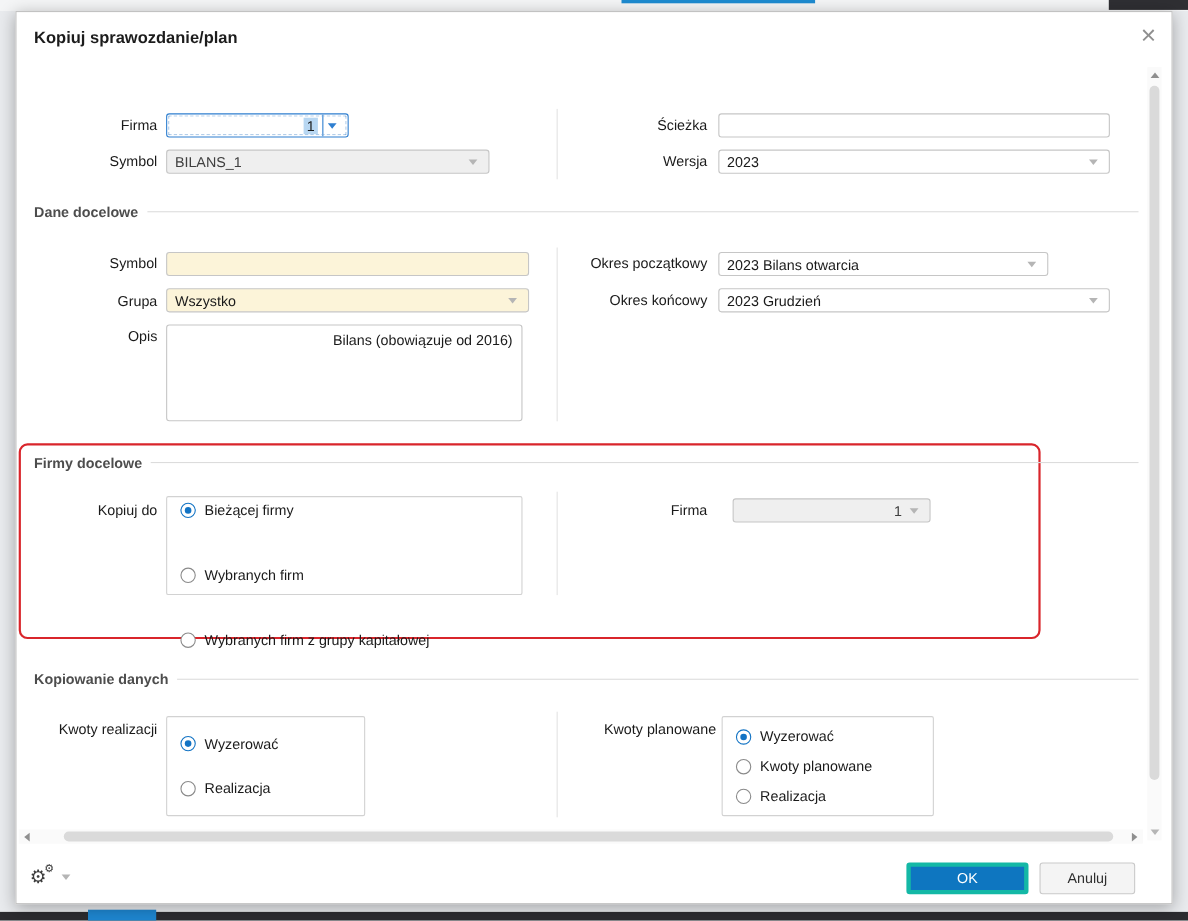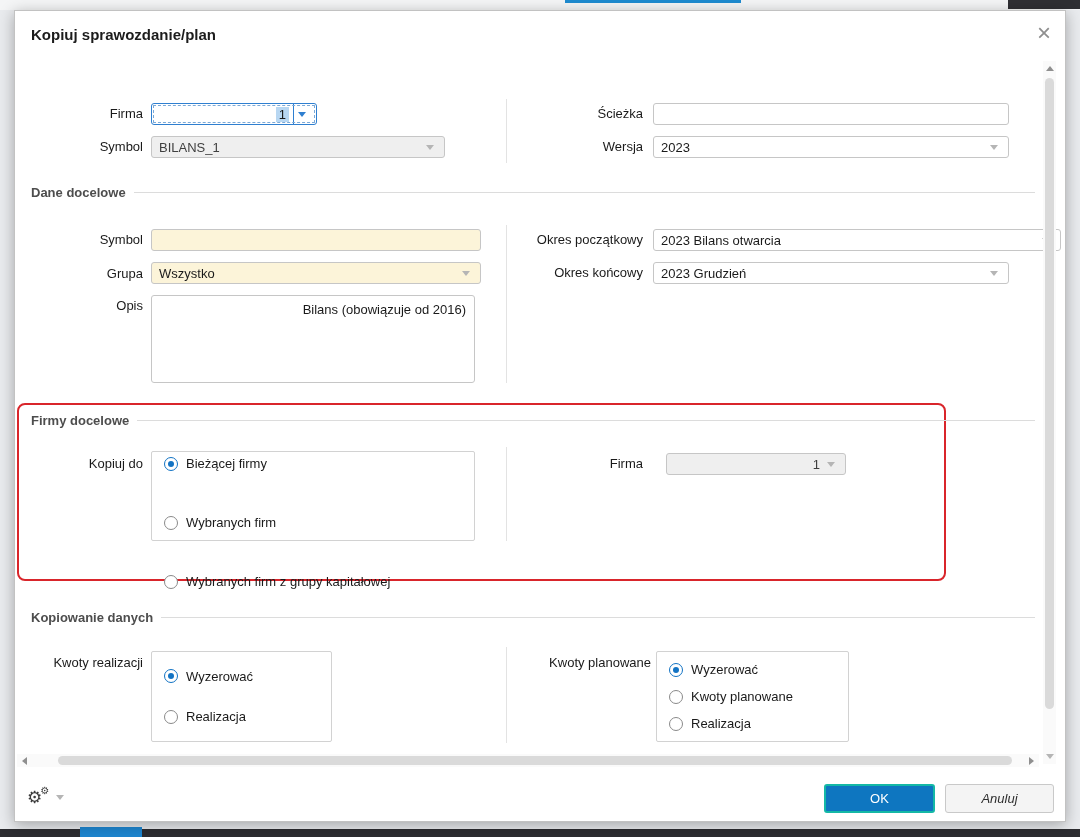--- a/index.html
+++ b/index.html
@@ -85,22 +85,22 @@
   .vthumb { position:absolute; left:2px; right:2px; top:17px; bottom:55px; background:#dadada; border-radius:6px; }
 
   
   .gear-btn { position:absolute; left:12px; top:778px; display:flex; align-items:center; gap:7px; cursor:pointer; color:#3c3c3c; }
   .gear-glyph { font-size:17px; line-height:17px; }
   .gear-glyph-small { font-size:10px; line-height:10px; position:relative; left:-9px; top:-7px; margin-right:-9px; }
   .btn {
     position:absolute; top:773px; height:29px; display:flex; align-items:center; justify-content:center;
     border-radius:3px; cursor:pointer; font-size:13px;
   }
-  .btn-ok { left:809px; width:111px; background:#0e76c0; border:2px solid #14b8a6; color:#fff; }
-  .btn-cancel { left:930px; width:109px; background:#f4f4f4; border:1px solid #c9c9c9; color:#2e2e2e;font-style:italic; }
+  .btn-ok { left:809px; width:111px; background:#0e76c0; border:4px solid #14b8a6; color:#fff; }
+  .btn-cancel { left:930px; width:87px; background:#f4f4f4; border:1px solid #c9c9c9; color:#2e2e2e; }
 </style>
 </head>
 <body>
 
 <div class="bg-top-strip"></div>
 <div class="bg-top-blue-line"></div>
 <div class="bg-topright-dark"></div>
 <div class="bg-bottom-bar"></div>
 <div class="bg-bottom-tab"></div>
 
@@ -147,21 +147,21 @@
   </div>
 
   <div class="col-divider" style="left:491px; top:214px; height:158px;"></div>
 
   <div class="flabel" style="left:16px; top:218px; width:112px;">Symbol</div>
   <div class="ctrl cream" style="left:136px; top:218px; width:330px;">
     <span class="val"></span>
   </div>
 
   <div class="flabel" style="left:480px; top:218px; width:148px;">Okres początkowy</div>
-  <div class="ctrl" style="left:638px; top:218px; width:408px;">
+  <div class="ctrl" style="left:638px; top:218px; width:300px;">
     <span class="val">2023 Bilans otwarcia</span>
     <span class="caret">
         <span class="tri-down"></span>
       </span>
   </div>
 
   <div class="flabel" style="left:16px; top:252px; width:112px;">Grupa</div>
   <div class="ctrl cream" style="left:136px; top:251px; width:330px;">
     <span class="val">Wszystko</span>
     <span class="caret">

